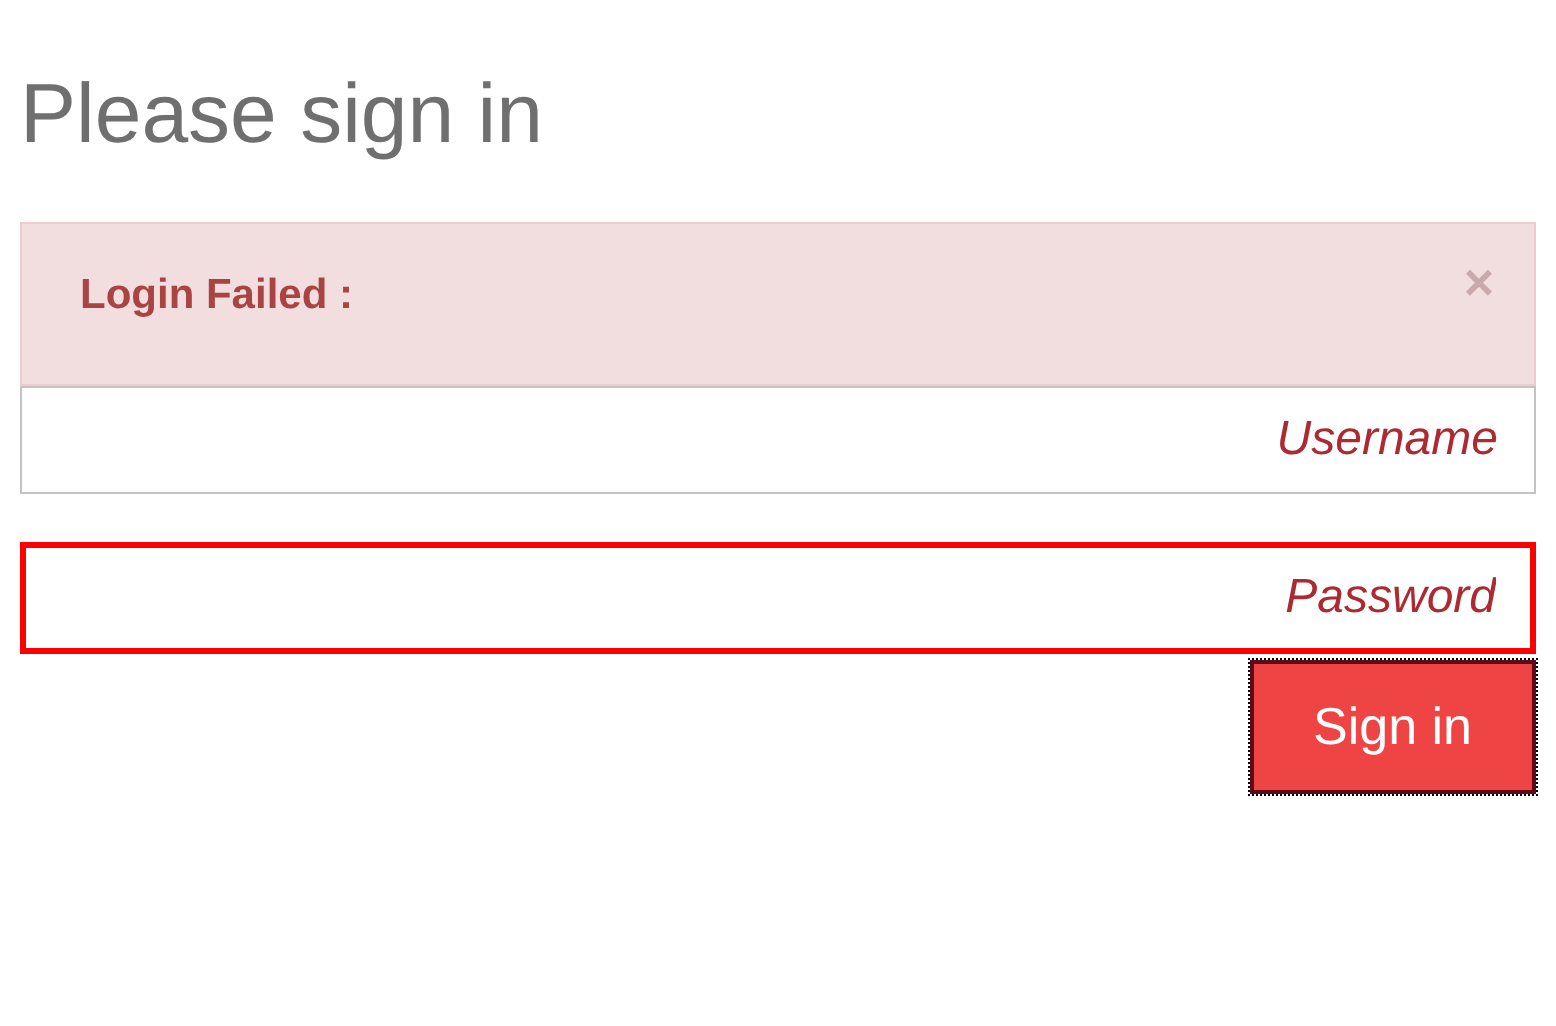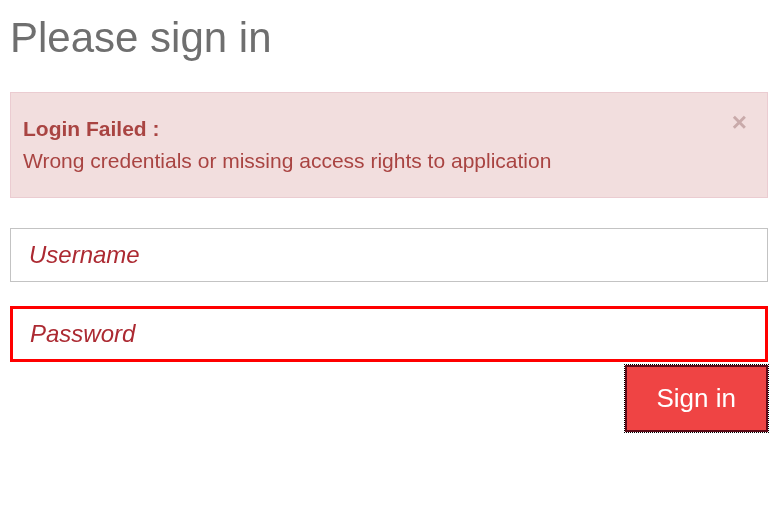--- a/index.html
+++ b/index.html
@@ -11,29 +11,28 @@
       font-family: Arial, Helvetica, sans-serif;
       width: 778px;
       height: 513px;
       padding: 10px;
       background: #fff;
     }
     .page-title {
       font-size: 42px;
       font-weight: 400;
       color: #6f6f6f;
-      margin: 4px 0 30px 0;
+      margin: 23px 0 30px 0;
     }
     .alert {
       background: #f2dede;
       border: 1px solid #ebccd1;
       color: #a94442;
-      padding: 24px 52px 24px 12px;
+      padding: 24px 52px 24px 29px;
       position: relative;
-      margin-bottom: 30px;
     }
     .alert-title {
       font-weight: bold;
       font-size: 21px;
       margin-bottom: 8px;
     }
     .alert-message {
       font-size: 21px;
       font-weight: 400;
     }
@@ -51,20 +50,21 @@
     }
     .form-input {
       width: 100%;
       font-size: 24px;
       font-style: italic;
       padding: 12px 18px;
       border: 1px solid #c3c3c3;
       color: #333;
       font-family: Arial, Helvetica, sans-serif;
       outline: none;
+      text-align: right;
     }
     .form-input::placeholder {
       color: #ac2a32;
       font-style: italic;
       opacity: 1;
     }
     .username-input {
       margin-bottom: 24px;
     }
     .password-input {
@@ -90,21 +90,20 @@
   </style>
 </head>
 <body>
 
 
 
 <h1 class="page-title">Please sign in</h1>
 
 <div class="alert">
   <div class="alert-title">Login Failed :</div>
-  <div class="alert-message">Wrong credentials or missing access rights to application</div>
   <button class="alert-close">×</button>
 </div>
 
 <input type="text" class="form-input username-input" placeholder="Username" style="">
 
 <input type="password" class="form-input password-input" placeholder="Password" style="">
 
 <div class="button-row">
   <button class="signin-button">Sign in</button>
 </div>

